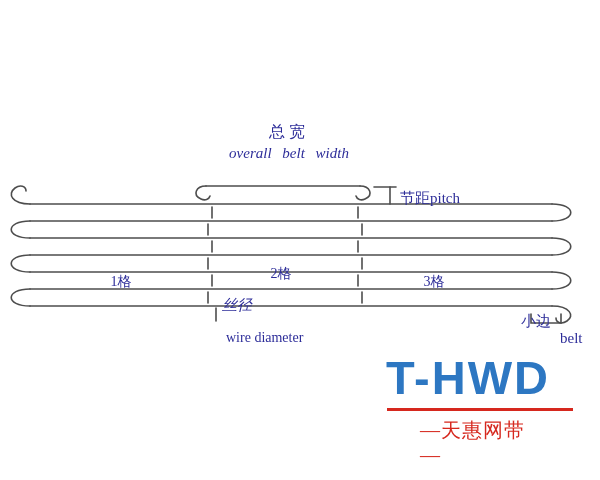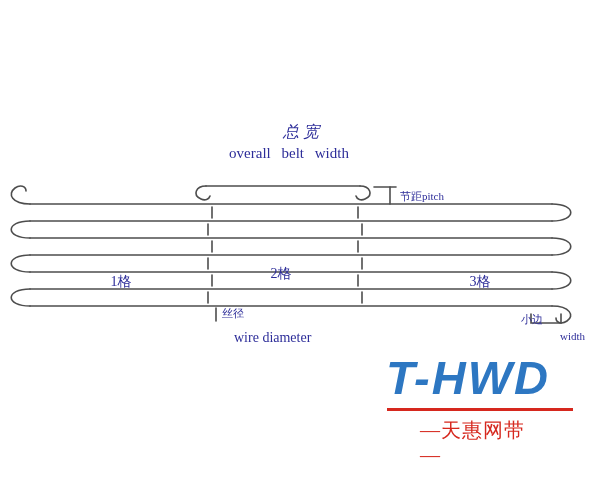--- a/index.html
+++ b/index.html
@@ -12,27 +12,26 @@
   .page{
     position:relative;width:600px;height:480px;background:#ffffff;overflow:hidden;
     font-family:"Liberation Serif","DejaVu Serif",serif;
   }
   .drawing{position:absolute;left:0;top:0;width:600px;height:480px;}
   .drawing path,.drawing line{fill:none;stroke:var(--wire);stroke-width:1.6;stroke-linecap:round;}
   .label{position:absolute;color:var(--label_blue);white-space:nowrap;font-size:14px;}
   .center{transform:translateX(-50%);}
   .title-cn{font-size:16px;letter-spacing:4px;}
   .title-en{font-size:15px;word-spacing:7px;}
-  .small{font-size:11px;}
+  .small{font-size:15px;}
   .brand{
     position:absolute;left:386px;top:352px;
     font-family:"Liberation Sans","DejaVu Sans",sans-serif;
     font-weight:800;font-size:47px;letter-spacing:2px;line-height:1.1;
     color:var(--logo_blue);
-    font-style:italic;
   }
   .brand-rule{position:absolute;left:387px;top:408px;width:186px;height:3px;background:var(--logo_red);}
   .tagline{
     position:absolute;left:480px;top:417px;transform:translateX(-50%);
     font-size:20px;font-weight:400;letter-spacing:1px;color:var(--logo_red);
     font-family:"Liberation Serif","DejaVu Serif",serif;
   }
 </style>
 </head>
 <body>
@@ -93,32 +92,32 @@
 
     <g>
       <line x1="216" y1="308" x2="216" y2="321"></line>
     </g>
 
     <g>
       <path d="M 531,314 L 531,323 L 561,323 L 561,314"></path>
     </g>
   </svg>
 
-  <div class="label center title-cn" style="left:303px;top:122px;font-style:italic;">总宽</div>
-  <div class="label center title-en" style="left:289px;top:145px;">overall belt width</div>
+  <div class="label center title-cn" style="left:289px;top:122px;">总宽</div>
+  <div class="label center title-en" style="left:289px;top:145px;font-style:italic;">overall belt width</div>
 
   <div class="label small" style="left:400px;top:189px;">节距pitch</div>
 
   <div class="label center" style="left:121px;top:273px;">1格</div>
   <div class="label center" style="left:281px;top:265px;font-family:Liberation Serif, serif;">2格</div>
-  <div class="label center" style="left:480px;top:273px;">3格</div>
+  <div class="label center" style="left:434px;top:273px;">3格</div>
 
-  <div class="label small" style="left:222px;top:306px;">丝径</div>
-  <div class="label" style="left:226px;top:330px;margin-left:8px;">wire diameter</div>
+  <div class="label small" style="left:222px;top:296px;font-style:italic;">丝径</div>
+  <div class="label" style="left:226px;top:330px;">wire diameter</div>
 
   <div class="label small" style="left:521px;top:312px;">小边</div>
-  <div class="label small" style="left:560px;top:330px;">width</div>
+  <div class="label small" style="left:560px;top:330px;">belt</div>
 
   <div class="brand">T-HWD</div>
   <div class="brand-rule"></div>
   <div class="tagline">—天惠网带—</div>
 
 </div>
 
 </body></html>

